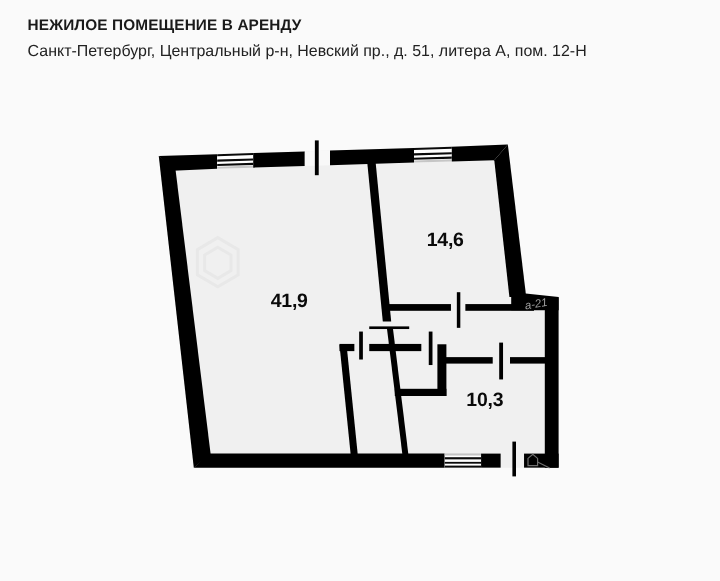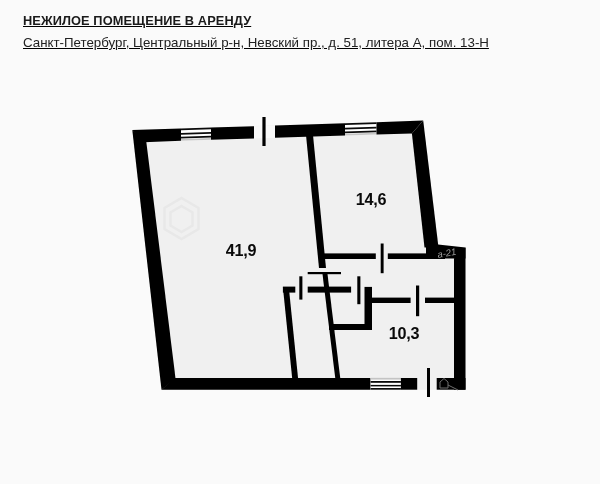--- a/index.html
+++ b/index.html
@@ -1,29 +1,29 @@
 <!DOCTYPE html>
 <html><head>
 <meta charset="utf-8">
 <style>
   html,body{margin:0;padding:0;}
   body{width:600px;height:484px;background:#fafafa;font-family:"Liberation Sans",sans-serif;overflow:hidden;}
-  .hdr{position:absolute;left:23px;top:13px;width:570px;text-decoration:underline;}
+  .hdr{position:absolute;left:23px;top:13px;width:570px;}
   .hdr h1{margin:0;font-size:12.8px;font-weight:bold;color:#1a1a1a;letter-spacing:0.1px;}
   .hdr p{margin:7px 0 0 0;font-size:13.3px;color:#222;}
   svg{position:absolute;left:0;top:0;}
   .area{font-family:"Liberation Sans",sans-serif;font-weight:bold;font-size:16.2px;letter-spacing:-0.2px;fill:#0a0a0a;}
 </style>
 </head>
 <body>
 
 <div class="hdr">
 <h1>НЕЖИЛОЕ ПОМЕЩЕНИЕ В АРЕНДУ</h1>
 
-<p>Санкт-Петербург, Центральный р-н, Невский пр., д. 51, литера А, пом. 13-Н</p>
+<p>Санкт-Петербург, Центральный р-н, Невский пр., д. 51, литера А, пом. 12-Н</p>
 </div>
 <svg width="600" height="484" viewBox="0 0 600 484">
 
 <polygon points="132.3,130 423.2,120.5 438.5,246 465.5,247.5 465.5,389.7 161.5,389.7" fill="#f0f0f0"></polygon>
 
 <g stroke="#e8e8e8" fill="none" stroke-width="2.5">
   <polygon points="181.5,198 198.5,208 198.5,229 181.5,239 164.5,229 164.5,208"></polygon>
   <polygon points="181.5,206 192.5,212.5 192.5,225.5 181.5,232 170.5,225.5 170.5,212.5"></polygon>
 </g>
 

